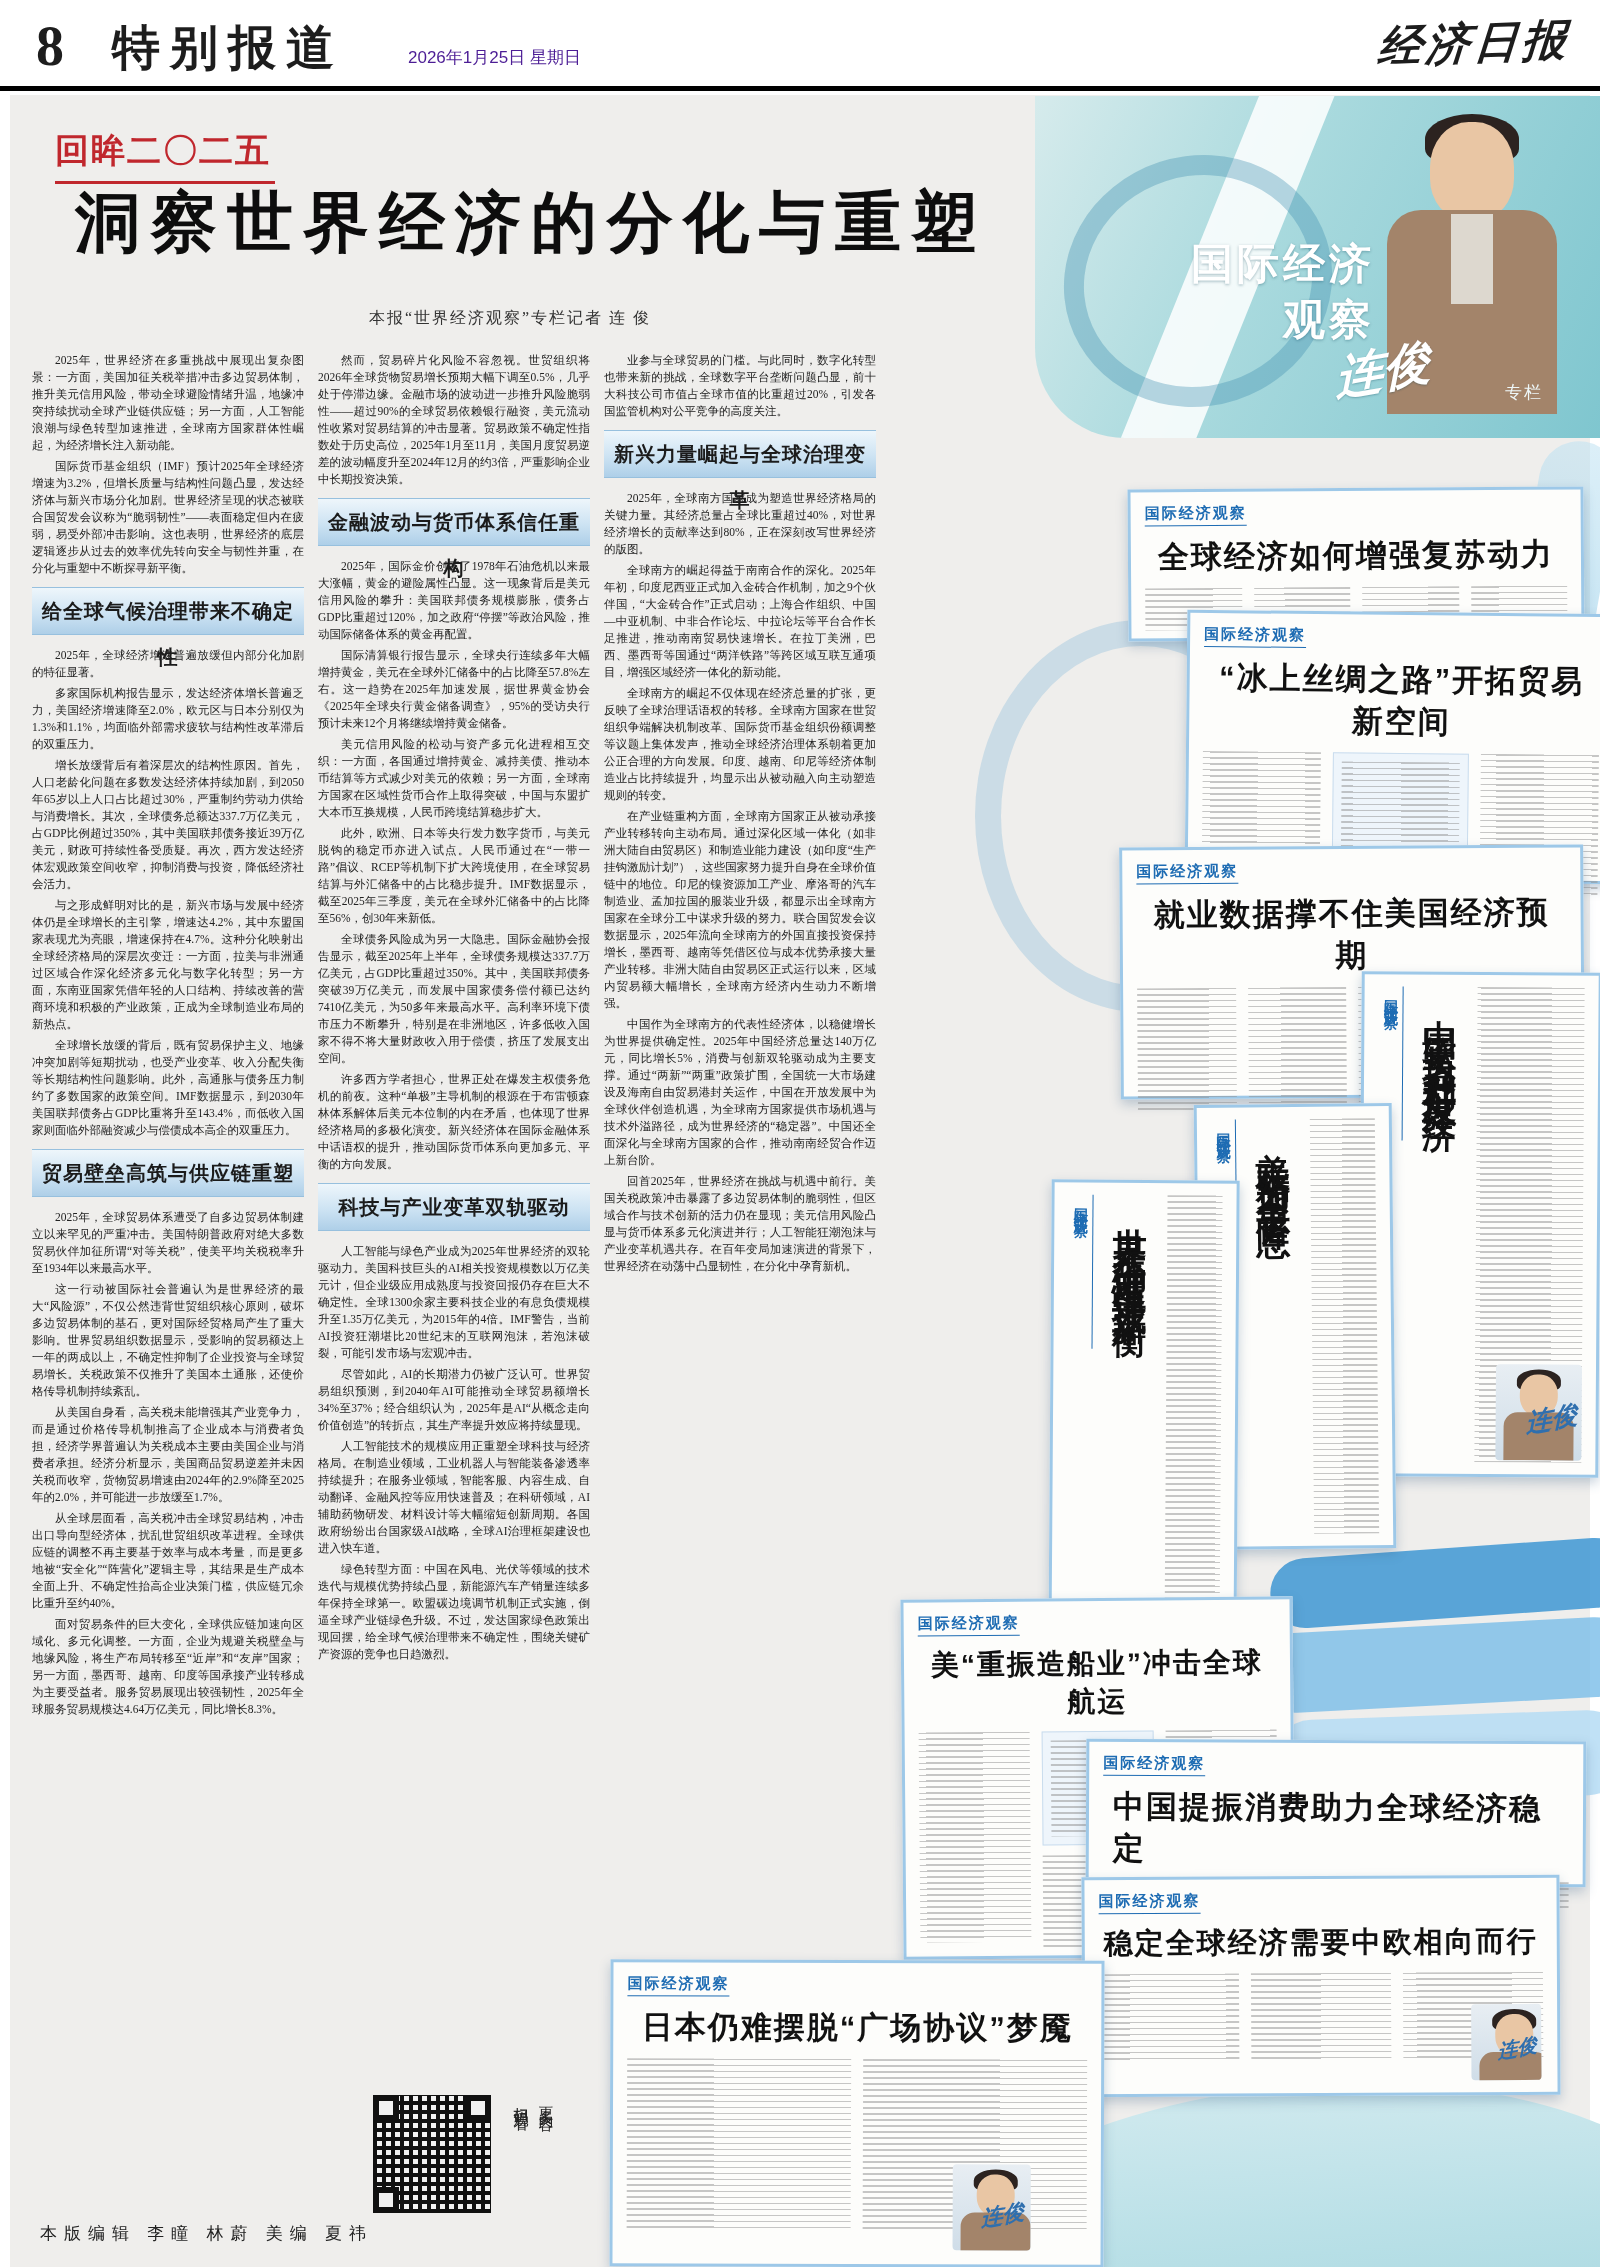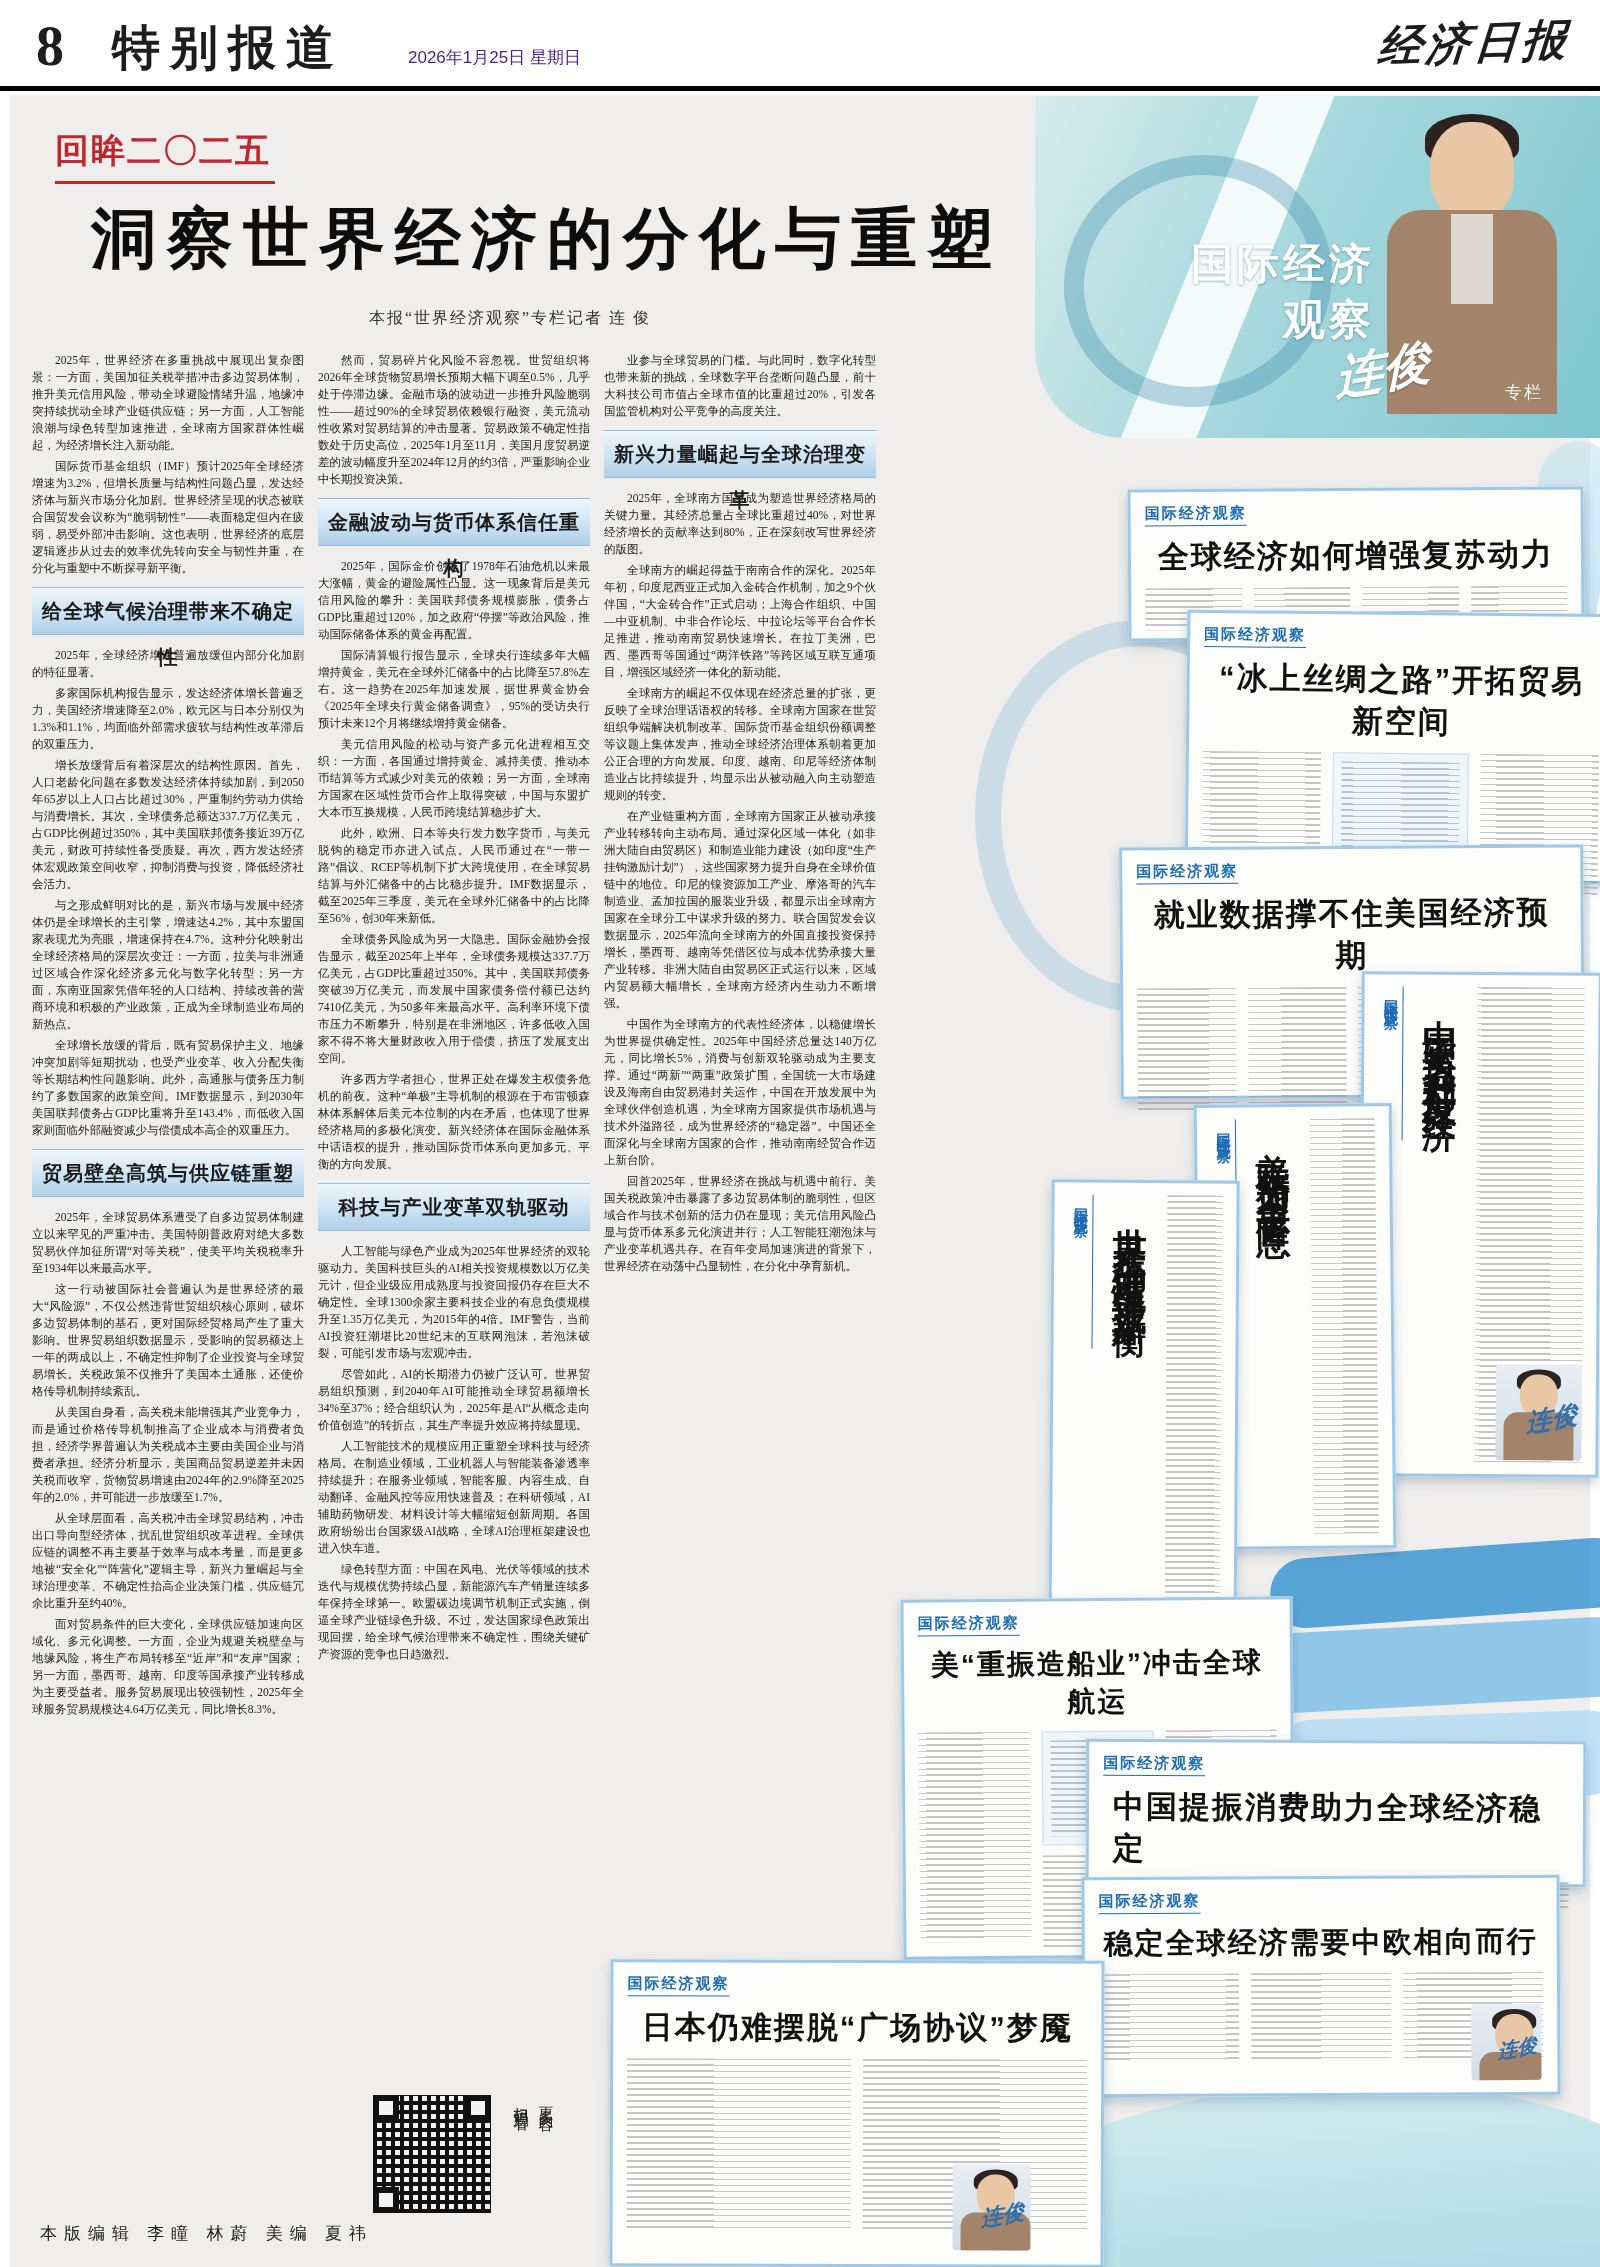--- a/index.html
+++ b/index.html
@@ -117,21 +117,21 @@
   <div class="ring"></div>
 </div>
 <div class="decor" id="dec-rightstrip"></div>
 <div class="decor" id="dec-curve"></div>
 <div class="decor" id="dec-band1"></div>
 <div class="decor" id="dec-band2"></div>
 <div class="decor" id="dec-band3"></div>
 <div class="decor" id="dec-bottom"></div>
 
 <div id="badge">回眸二〇二五</div>
-<h1 id="headline" style="margin:16px;">洞察世界经济的分化与重塑</h1>
+<h1 id="headline" style="margin:0;">洞察世界经济的分化与重塑</h1>
 <div id="byline">本报“世界经济观察”专栏记者 连 俊</div>
 
 <div id="colbox">
   <div class="boxtitle">
     <span>国际经济</span><br>
     <span>观察</span>
   </div>
   <div class="photo">
     <div class="hair"></div>
     <div class="head"></div>
@@ -153,21 +153,21 @@
       <p>多家国际机构报告显示，发达经济体增长普遍乏力，美国经济增速降至2.0%，欧元区与日本分别仅为1.3%和1.1%，均面临外部需求疲软与结构性改革滞后的双重压力。</p>
       <p>增长放缓背后有着深层次的结构性原因。首先，人口老龄化问题在多数发达经济体持续加剧，到2050年65岁以上人口占比超过30%，严重制约劳动力供给与消费增长。其次，全球债务总额达337.7万亿美元，占GDP比例超过350%，其中美国联邦债务接近39万亿美元，财政可持续性备受质疑。再次，西方发达经济体宏观政策空间收窄，抑制消费与投资，降低经济社会活力。</p>
       <p>与之形成鲜明对比的是，新兴市场与发展中经济体仍是全球增长的主引擎，增速达4.2%，其中东盟国家表现尤为亮眼，增速保持在4.7%。这种分化映射出全球经济格局的深层次变迁：一方面，拉美与非洲通过区域合作深化经济多元化与数字化转型；另一方面，东南亚国家凭借年轻的人口结构、持续改善的营商环境和积极的产业政策，正成为全球制造业布局的新热点。</p>
       <p>全球增长放缓的背后，既有贸易保护主义、地缘冲突加剧等短期扰动，也受产业变革、收入分配失衡等长期结构性问题影响。此外，高通胀与债务压力制约了多数国家的政策空间。IMF数据显示，到2030年美国联邦债务占GDP比重将升至143.4%，而低收入国家则面临外部融资减少与偿债成本高企的双重压力。</p>
     </div>
   <div class="secbox">贸易壁垒高筑与供应链重塑</div>
   <div>
       <p>2025年，全球贸易体系遭受了自多边贸易体制建立以来罕见的严重冲击。美国特朗普政府对绝大多数贸易伙伴加征所谓“对等关税”，使美平均关税税率升至1934年以来最高水平。</p>
       <p>这一行动被国际社会普遍认为是世界经济的最大“风险源”，不仅公然违背世贸组织核心原则，破坏多边贸易体制的基石，更对国际经贸格局产生了重大影响。世界贸易组织数据显示，受影响的贸易额达上一年的两成以上，不确定性抑制了企业投资与全球贸易增长。关税政策不仅推升了美国本土通胀，还使价格传导机制持续紊乱。</p>
       <p>从美国自身看，高关税未能增强其产业竞争力，而是通过价格传导机制推高了企业成本与消费者负担，经济学界普遍认为关税成本主要由美国企业与消费者承担。经济分析显示，美国商品贸易逆差并未因关税而收窄，货物贸易增速由2024年的2.9%降至2025年的2.0%，并可能进一步放缓至1.7%。</p>
-      <p>从全球层面看，高关税冲击全球贸易结构，冲击出口导向型经济体，扰乱世贸组织改革进程。全球供应链的调整不再主要基于效率与成本考量，而是更多地被“安全化”“阵营化”逻辑主导，新兴力量崛起与全球治理变革、不确定性抬高企业决策门槛，供应链冗余比重升至约40%。</p>
+      <p>从全球层面看，高关税冲击全球贸易结构，冲击出口导向型经济体，扰乱世贸组织改革进程。全球供应链的调整不再主要基于效率与成本考量，而是更多地被“安全化”“阵营化”逻辑主导，其结果是生产成本全面上升、不确定性抬高企业决策门槛，供应链冗余比重升至约40%。</p>
       <p>面对贸易条件的巨大变化，全球供应链加速向区域化、多元化调整。一方面，企业为规避关税壁垒与地缘风险，将生产布局转移至“近岸”和“友岸”国家；另一方面，墨西哥、越南、印度等国承接产业转移成为主要受益者。服务贸易展现出较强韧性，2025年全球服务贸易规模达4.64万亿美元，同比增长8.3%。</p>
     </div>
 </div>
 
 <div class="col" id="col2">
   <div>
       <p>然而，贸易碎片化风险不容忽视。世贸组织将2026年全球货物贸易增长预期大幅下调至0.5%，几乎处于停滞边缘。金融市场的波动进一步推升风险脆弱性——超过90%的全球贸易依赖银行融资，美元流动性收紧对贸易结算的冲击显著。贸易政策不确定性指数处于历史高位，2025年1月至11月，美国月度贸易逆差的波动幅度升至2024年12月的约3倍，严重影响企业中长期投资决策。</p>
     </div>
   <div class="secbox">金融波动与货币体系信任重构</div>
   <div>

